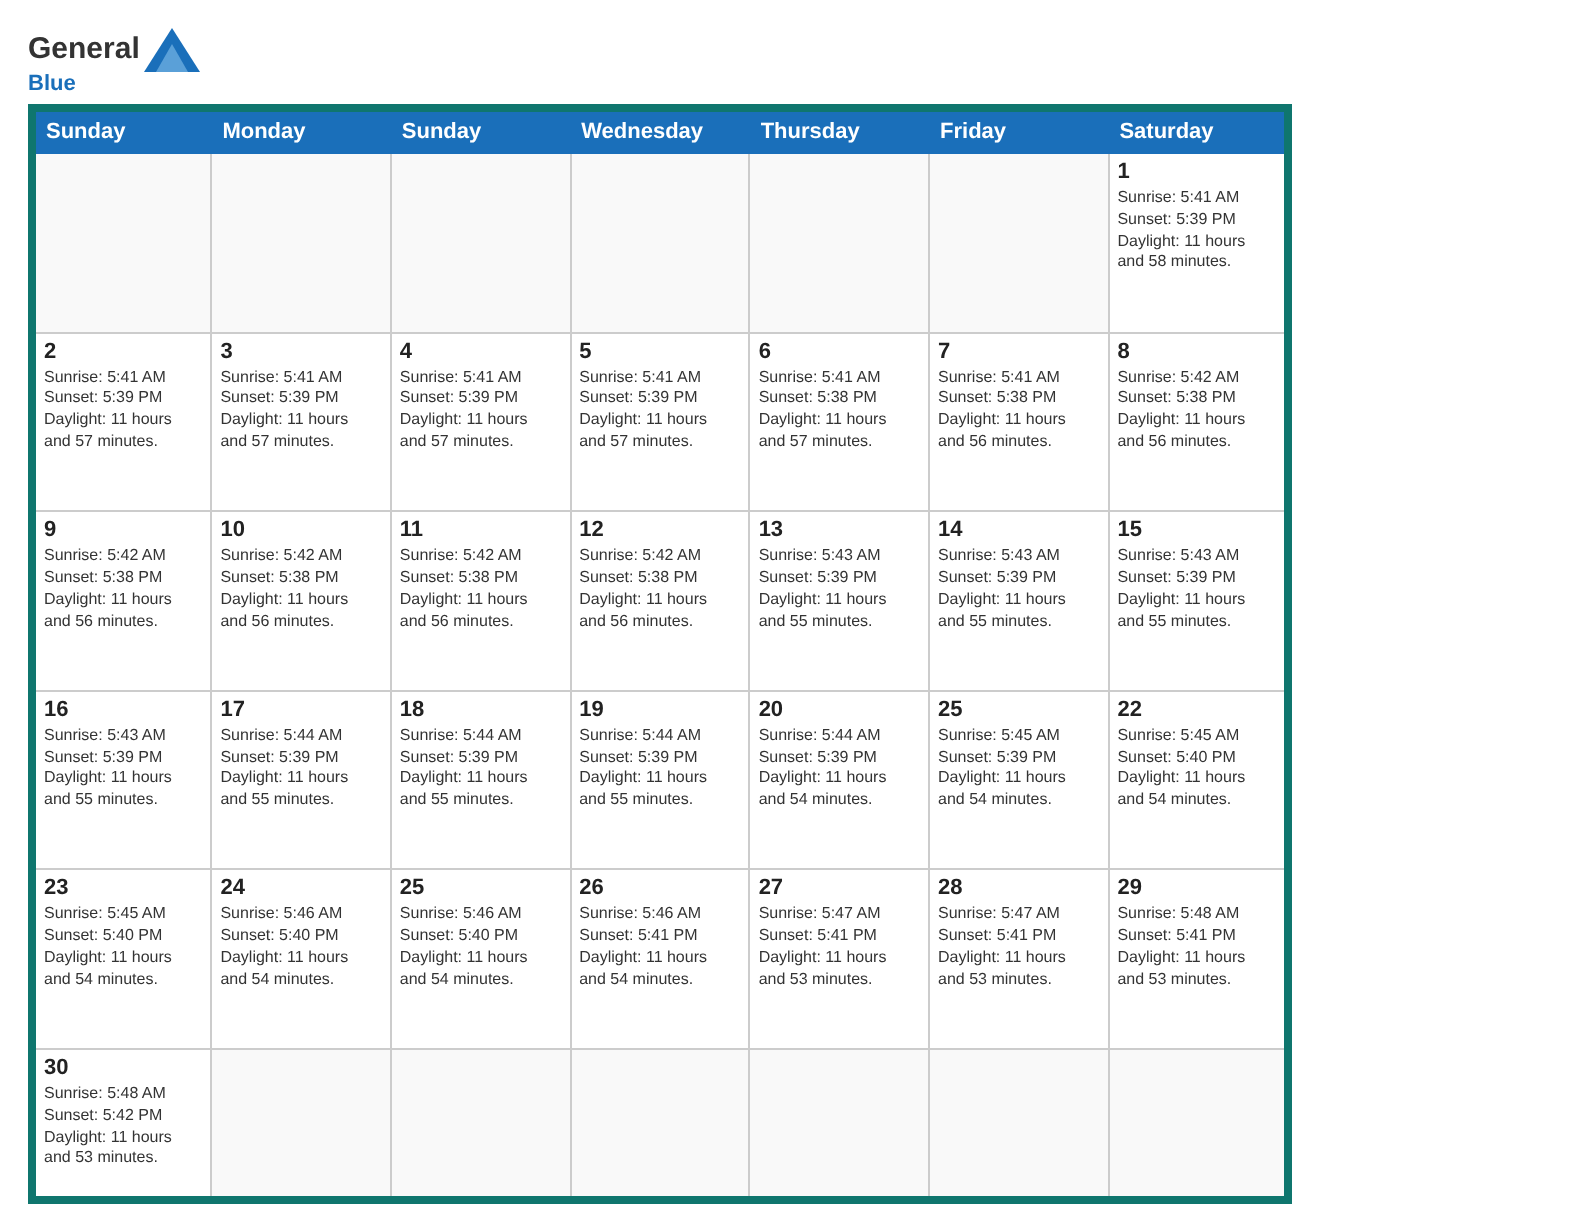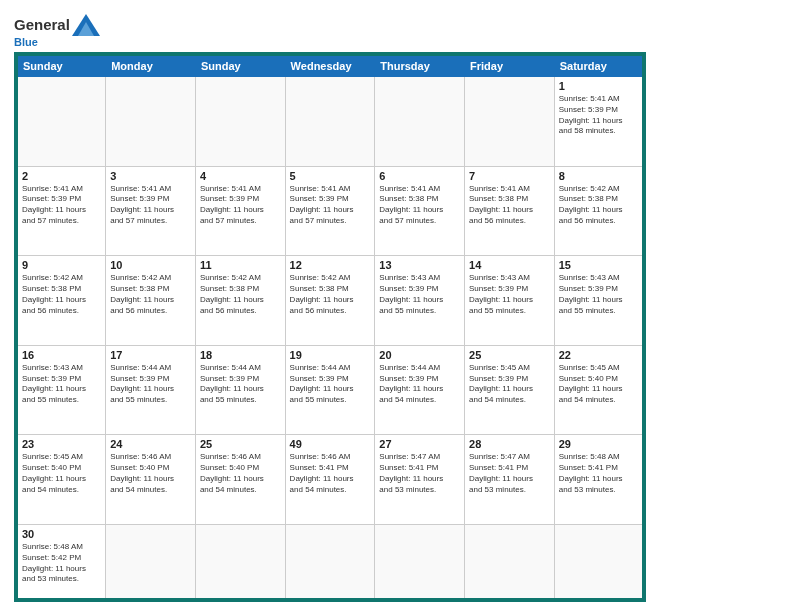--- a/index.html
+++ b/index.html
@@ -322,21 +322,21 @@
 and 54 minutes.</div>
           </td>
           <td>
             <span class="day-num">25</span>
             <div class="cell-info" style="white-space: pre-line;">Sunrise: 5:46 AM
 Sunset: 5:40 PM
 Daylight: 11 hours
 and 54 minutes.</div>
           </td>
           <td>
-            <span class="day-num">49</span>
+            <span class="day-num">26</span>
             <div class="cell-info" style="white-space: pre-line;">Sunrise: 5:46 AM
 Sunset: 5:41 PM
 Daylight: 11 hours
 and 54 minutes.</div>
           </td>
           <td>
             <span class="day-num">27</span>
             <div class="cell-info" style="white-space: pre-line;">Sunrise: 5:47 AM
 Sunset: 5:41 PM
 Daylight: 11 hours

